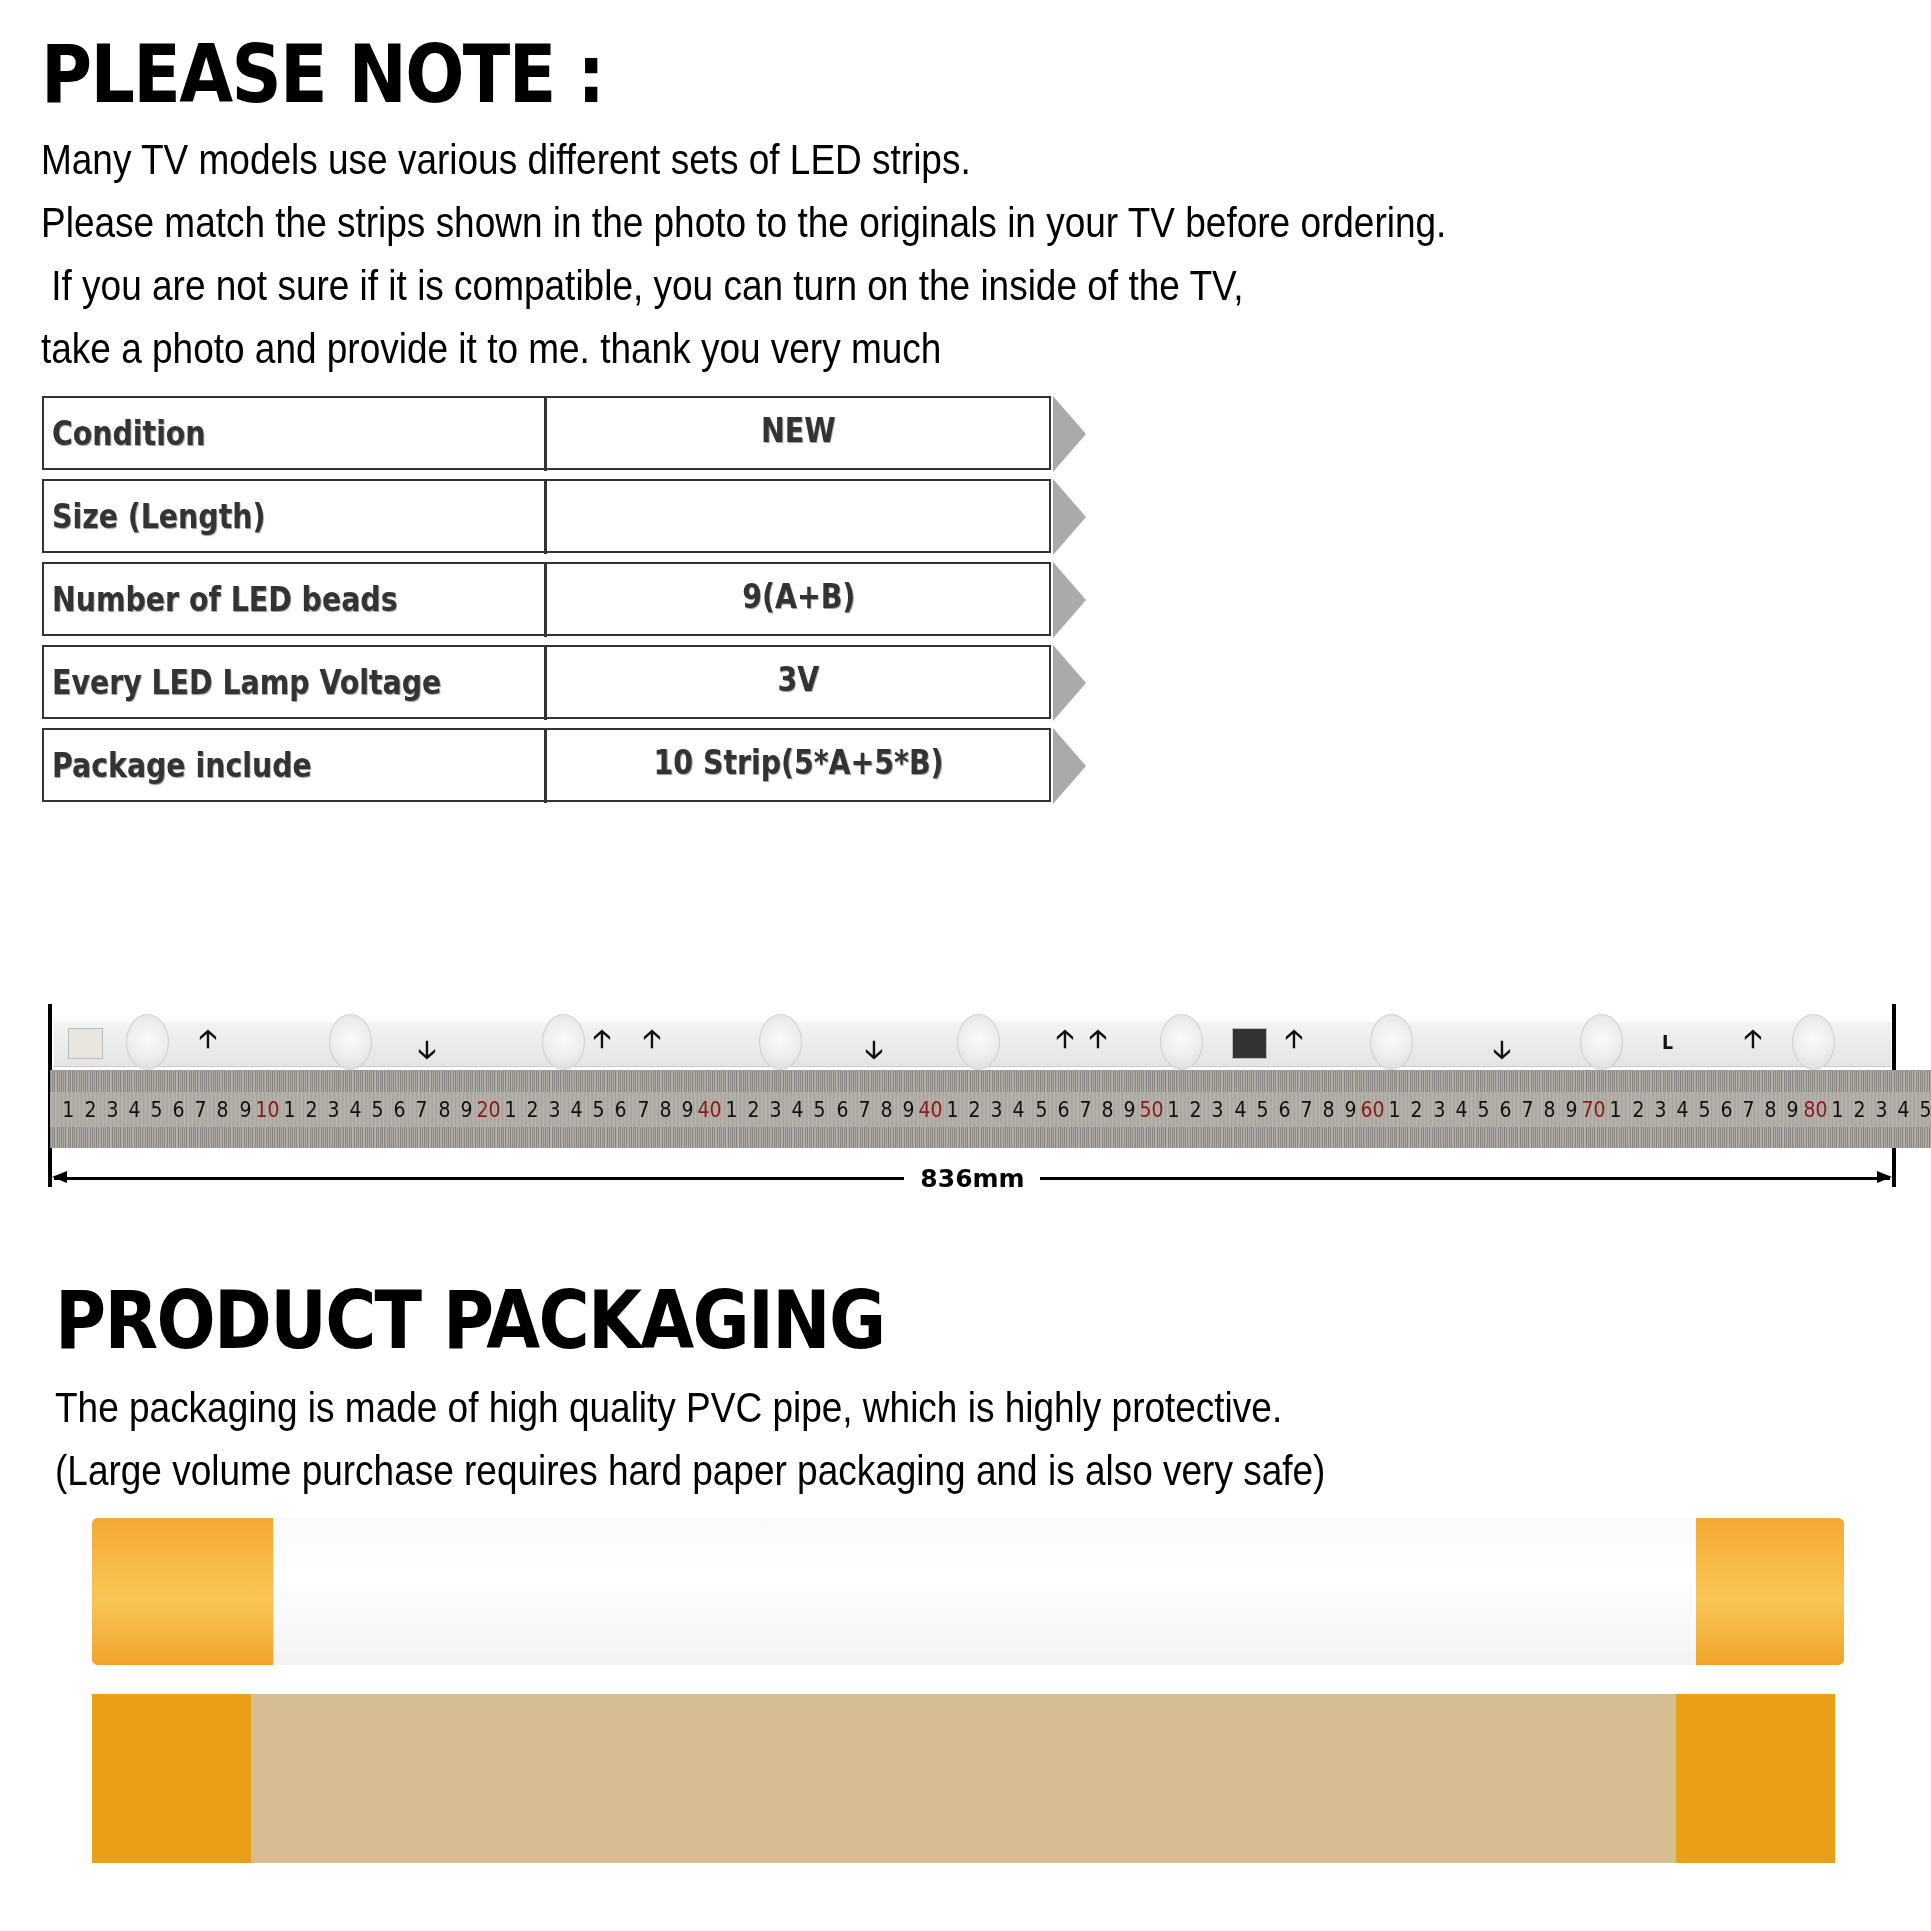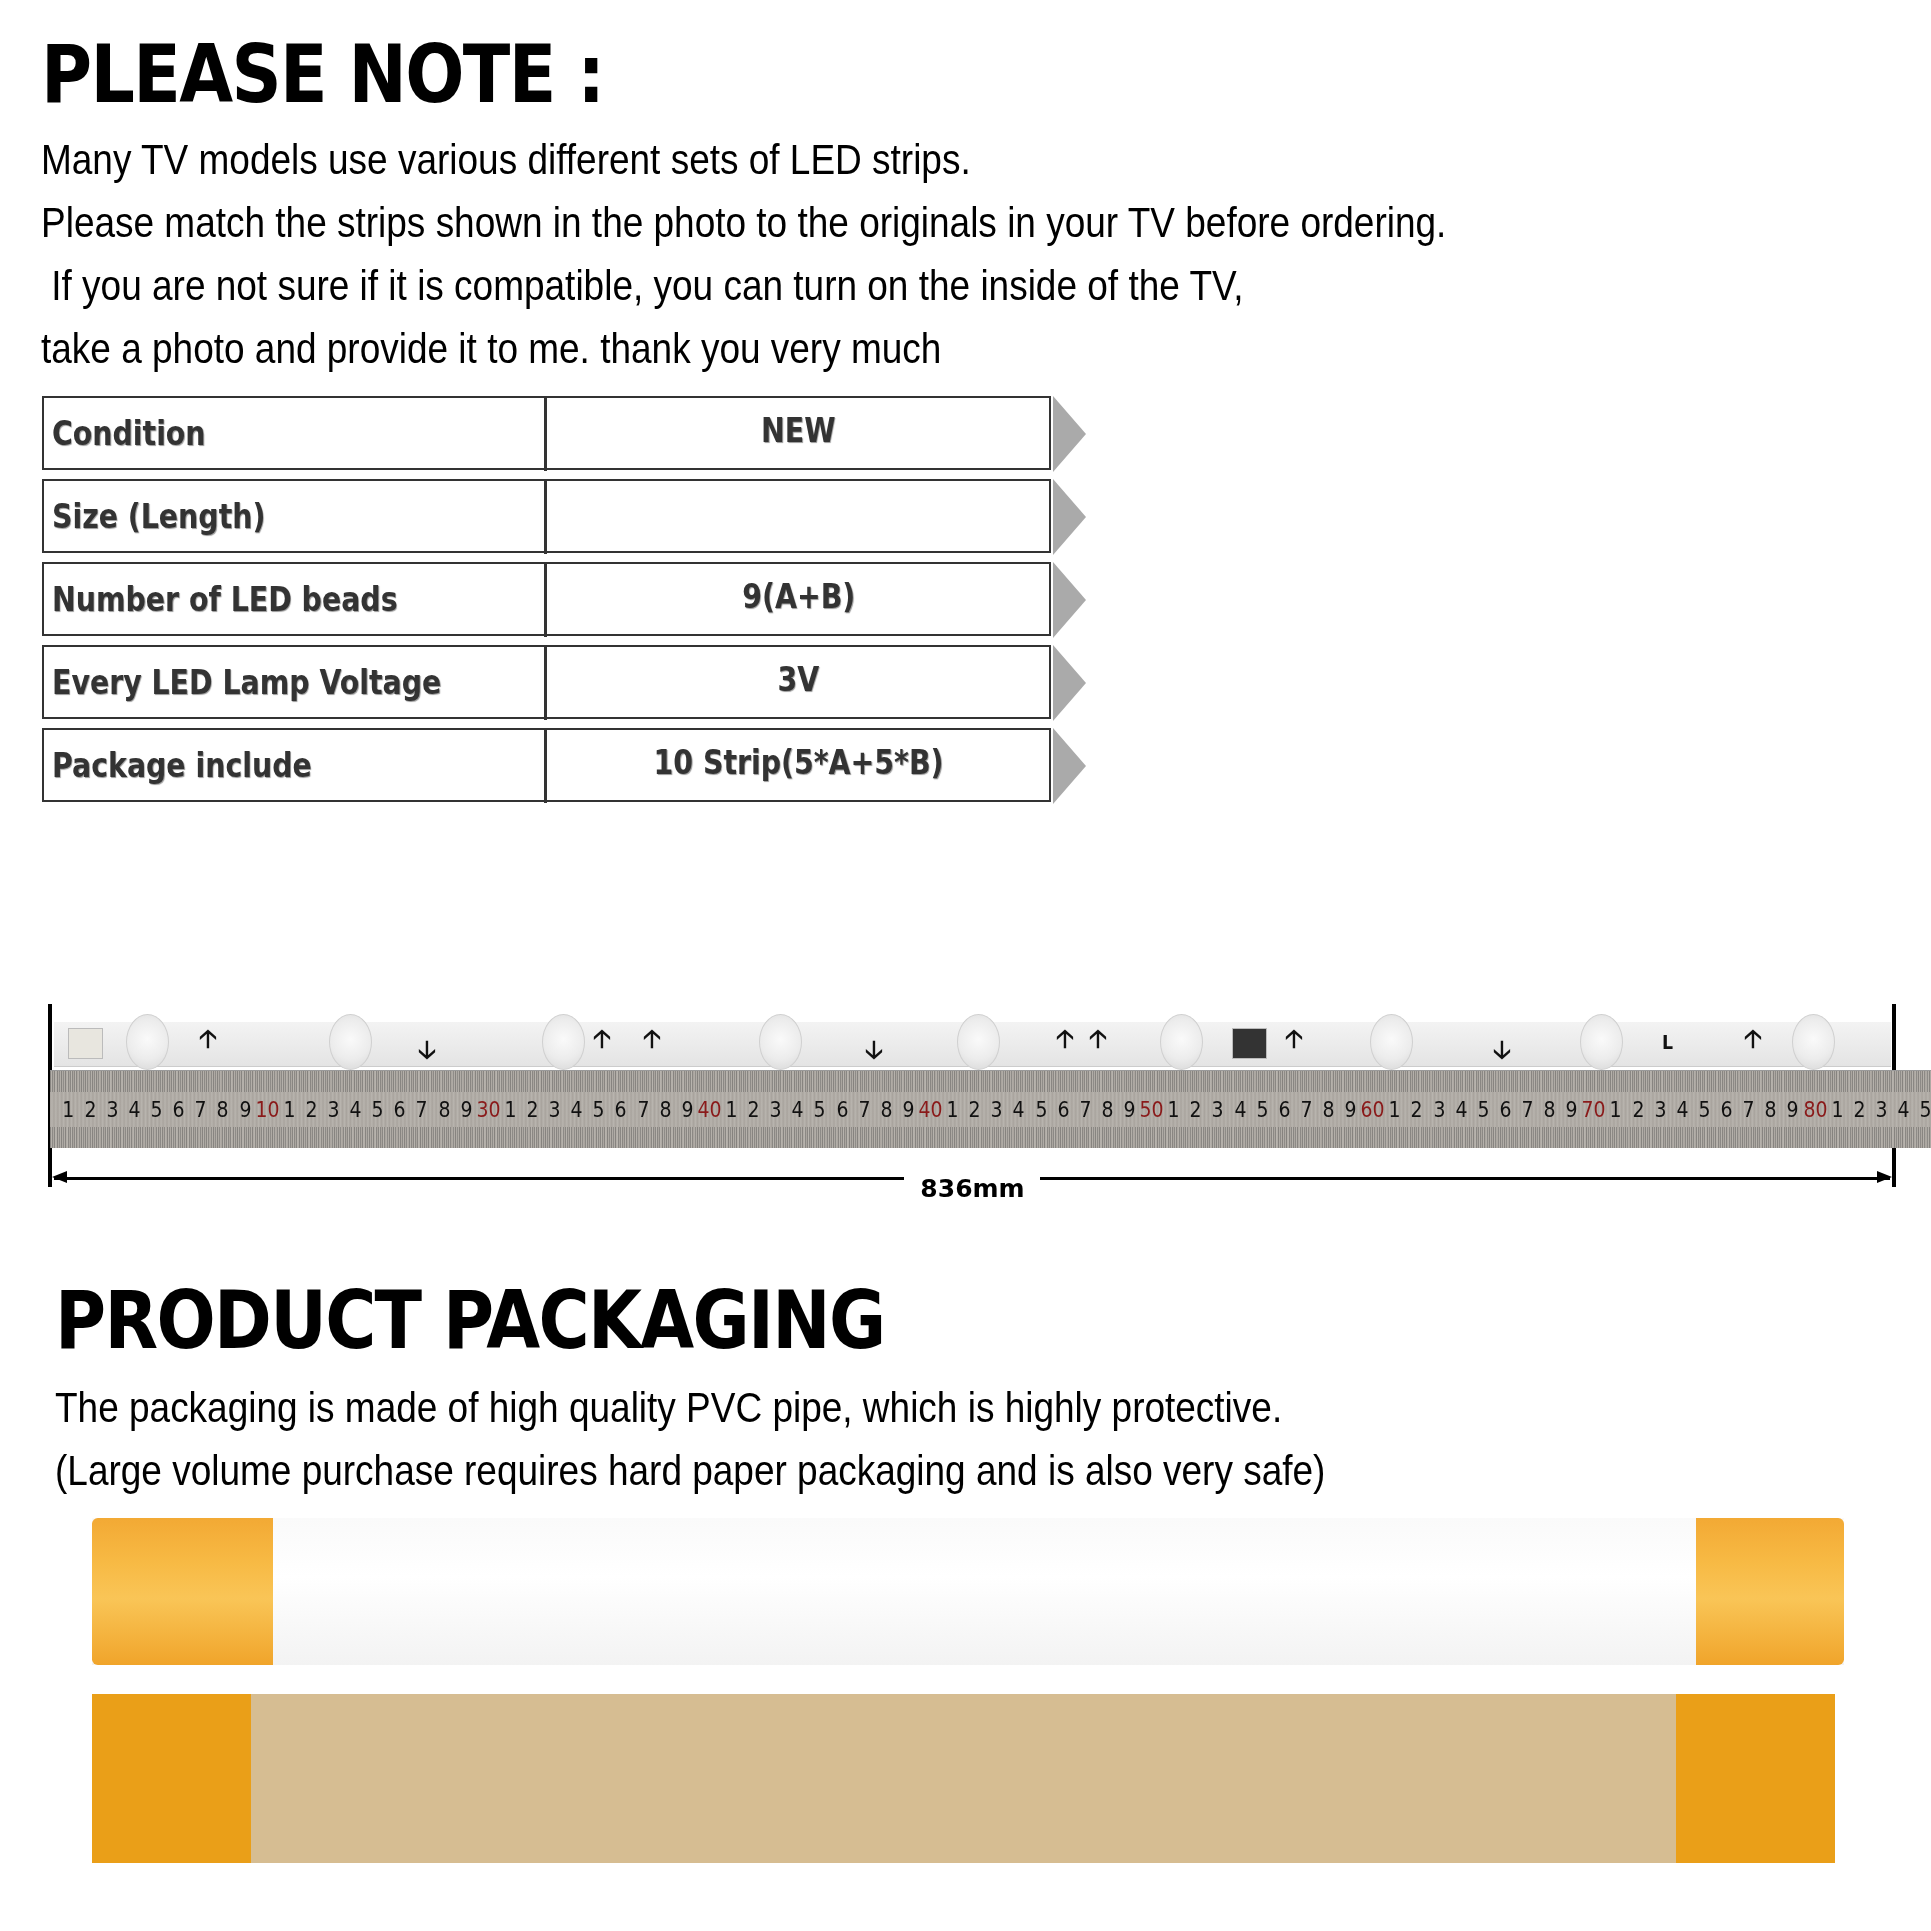--- a/index.html
+++ b/index.html
@@ -30,21 +30,21 @@
   #ruler-ticks-top{position:absolute;left:0;top:0;width:100%;height:21px;background:repeating-linear-gradient(90deg,#444 0 1px,transparent 1px 2.2px);opacity:.35;}
   #ruler-ticks-bot{position:absolute;left:0;bottom:0;width:100%;height:21px;background:repeating-linear-gradient(90deg,#444 0 1px,transparent 1px 2.2px);opacity:.35;}
   #ruler-nums{position:absolute;left:0;top:23px;width:100%;height:33px;}
   .rn{position:absolute;top:0;width:21px;text-align:center;font-family:"DejaVu Sans Condensed","DejaVu Sans",sans-serif;font-size:21px;line-height:33px;color:#111;}
   .rn.tens{color:#8a1a1a;width:29px;}
   
   #dim-line-left{left:54px;top:1177px;width:850px;height:2.9px;background:#000;}
   #dim-line-right{left:1040px;top:1177px;width:850px;height:2.9px;background:#000;}
   #dim-head-left{left:52px;top:1171px;width:0;height:0;border-top:6.8px solid transparent;border-bottom:6.8px solid transparent;border-right:15.4px solid #000;}
   #dim-head-right{left:1877px;top:1171px;width:0;height:0;border-top:6.8px solid transparent;border-bottom:6.8px solid transparent;border-left:15.4px solid #000;}
-  #dim-label{left:908px;top:1162px;width:129px;text-align:center;font-family:"DejaVu Sans","Liberation Sans",sans-serif;font-weight:bold;font-size:25px;line-height:33px;margin-top:10px;}
+  #dim-label{left:908px;top:1162px;width:129px;text-align:center;font-family:"DejaVu Sans","Liberation Sans",sans-serif;font-weight:bold;font-size:25px;line-height:33px;}
   
   #tube{left:92px;top:1518px;width:1752px;height:147px;background:linear-gradient(#fafafa,#ffffff 40%,#f3f3f3);}
   .tape{position:absolute;top:0;height:100%;background:linear-gradient(#f2a52a,#f7b63a 30%,#f9c24e 55%,#f0a020);opacity:.95;}
   #tube .tape.l{left:0;width:181px;border-radius:5.8px 0 0 5.8px;}
   #tube .tape.r{right:0;width:148px;border-radius:0 5.8px 5.8px 0;}
   #box{left:92px;top:1694px;width:1743px;height:169px;background:#d6bd92;}
   #box .tape.l{left:0;width:159px;background:#eb9d12;}
   #box .tape.r{right:0;width:159px;background:#eb9d12;}
 </style>
 </head>
@@ -140,21 +140,21 @@
       <div class="rn tens" style="left: 203px;">10</div>
       <div class="rn" style="left: 229px;">1</div>
       <div class="rn" style="left: 251px;">2</div>
       <div class="rn" style="left: 273px;">3</div>
       <div class="rn" style="left: 295px;">4</div>
       <div class="rn" style="left: 317px;">5</div>
       <div class="rn" style="left: 339px;">6</div>
       <div class="rn" style="left: 361px;">7</div>
       <div class="rn" style="left: 384px;">8</div>
       <div class="rn" style="left: 406px;">9</div>
-      <div class="rn tens" style="left: 424px;">30</div>
+      <div class="rn tens" style="left: 424px;">20</div>
       <div class="rn" style="left: 450px;">1</div>
       <div class="rn" style="left: 472px;">2</div>
       <div class="rn" style="left: 494px;">3</div>
       <div class="rn" style="left: 516px;">4</div>
       <div class="rn" style="left: 538px;">5</div>
       <div class="rn" style="left: 560px;">6</div>
       <div class="rn" style="left: 583px;">7</div>
       <div class="rn" style="left: 605px;">8</div>
       <div class="rn" style="left: 627px;">9</div>
       <div class="rn tens" style="left: 645px;">40</div>

